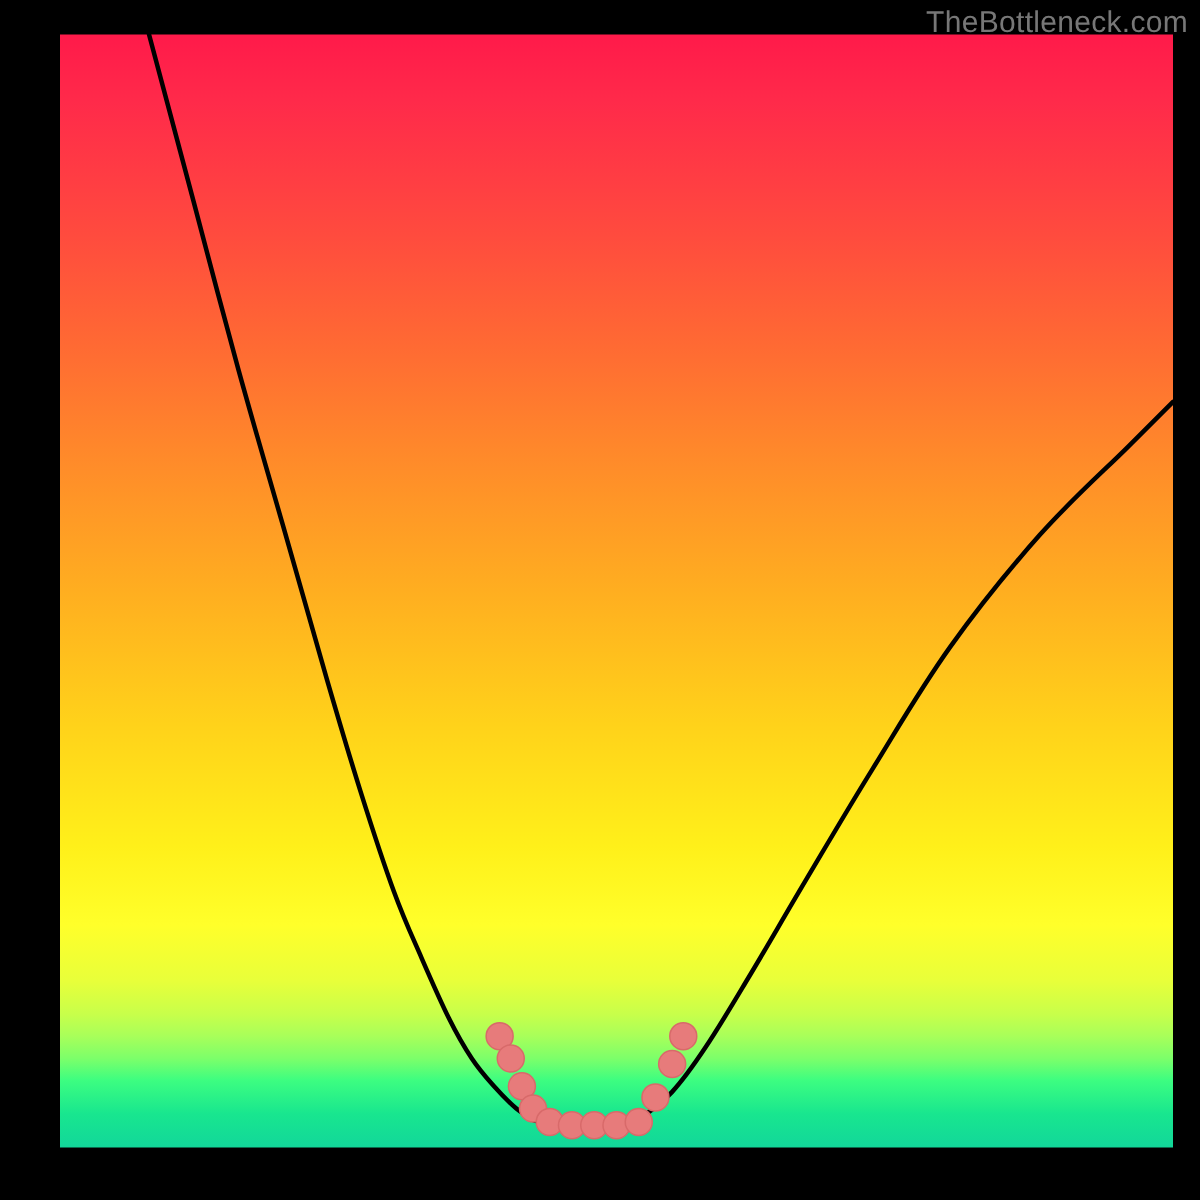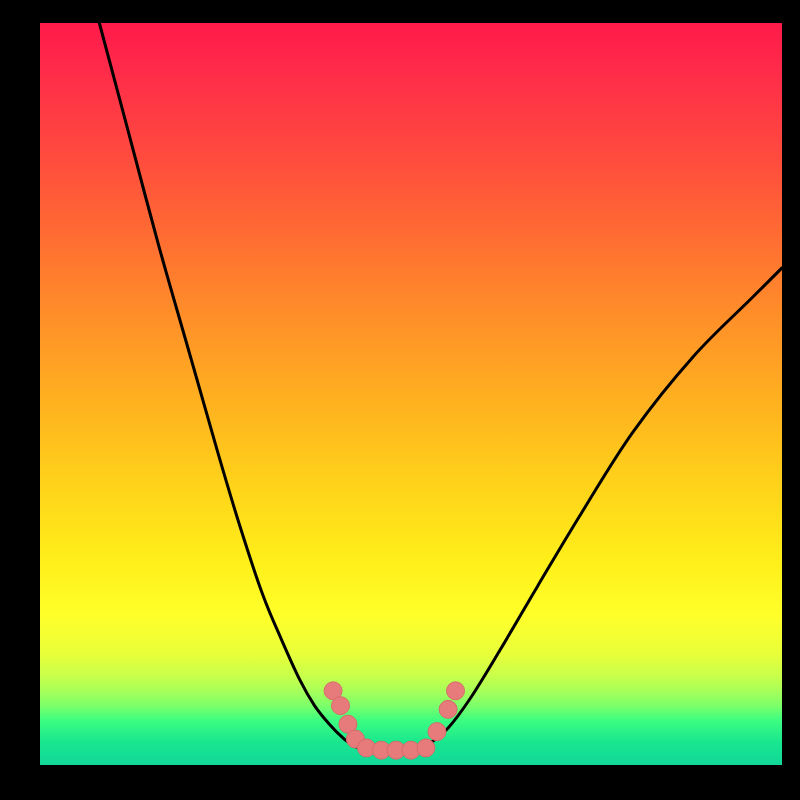--- a/index.html
+++ b/index.html
@@ -58,20 +58,21 @@
     top: 0;
     width: 742px;
     height: 742px;
     overflow: visible;
   }
 </style>
 </head>
 <body>
 
 <div class="frame">
+  <div class="watermark">TheBottleneck.com</div>
   <div class="plot">
     <svg class="curve" viewBox="0 0 742 742">
       <g id="curve-group">
           <path d="M 59.36 0.00 C 64.70 20.03, 78.36 71.23, 89.04 111.30 C 99.72 151.37, 108.04 183.87, 118.72 222.60 C 129.40 261.33, 137.72 289.08, 148.40 326.48 C 159.08 363.88, 168.73 398.31, 178.08 430.36 C 187.43 462.41, 192.33 479.18, 200.34 504.56 C 208.35 529.94, 215.25 551.31, 222.60 571.34 C 229.95 591.37, 234.47 600.50, 241.15 615.86 C 247.83 631.22, 253.69 644.65, 259.70 656.67 C 265.71 668.69, 269.20 674.63, 274.54 682.64 C 279.88 690.65, 284.04 695.18, 289.38 701.19 C 294.72 707.20, 299.55 712.02, 304.22 716.03 C 308.89 720.04, 313.35 722.11, 315.35 723.45 C 317.35 724.79, 313.35 722.78, 315.35 723.45 C 317.35 724.12, 321.81 726.49, 326.48 727.16 C 331.15 727.83, 335.98 727.16, 341.32 727.16 C 346.66 727.16, 350.82 727.16, 356.16 727.16 C 361.50 727.16, 365.66 727.83, 371.00 727.16 C 376.34 726.49, 383.17 724.12, 385.84 723.45 C 388.51 722.78, 381.83 726.79, 385.84 723.45 C 389.85 720.11, 400.09 713.58, 408.10 704.90 C 416.11 696.22, 421.01 689.24, 430.36 675.22 C 439.71 661.20, 448.02 647.02, 460.04 626.99 C 472.06 606.96, 482.45 588.63, 497.14 563.92 C 511.83 539.21, 524.30 517.77, 541.66 489.72 C 559.02 461.67, 573.57 436.15, 593.60 408.10 C 613.63 380.05, 631.59 357.94, 652.96 333.90 C 674.33 309.86, 696.29 290.57, 712.32 274.54 C 728.35 258.51, 736.66 250.20, 742.00 244.86" fill="none" stroke="#000000" stroke-width="3" stroke-linecap="round"></path>
         </g>
       <g id="marker-group">
           <circle cx="293.09" cy="667.80" r="9" fill="#e77b7b" stroke="#d86a6a" stroke-width="1"></circle>
           <circle cx="300.51" cy="682.64" r="9" fill="#e77b7b" stroke="#d86a6a" stroke-width="1"></circle>
           <circle cx="307.93" cy="701.19" r="9" fill="#e77b7b" stroke="#d86a6a" stroke-width="1"></circle>
           <circle cx="315.35" cy="716.03" r="9" fill="#e77b7b" stroke="#d86a6a" stroke-width="1"></circle>

